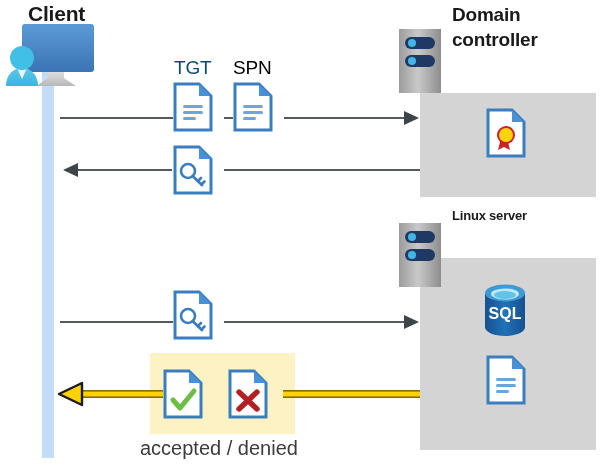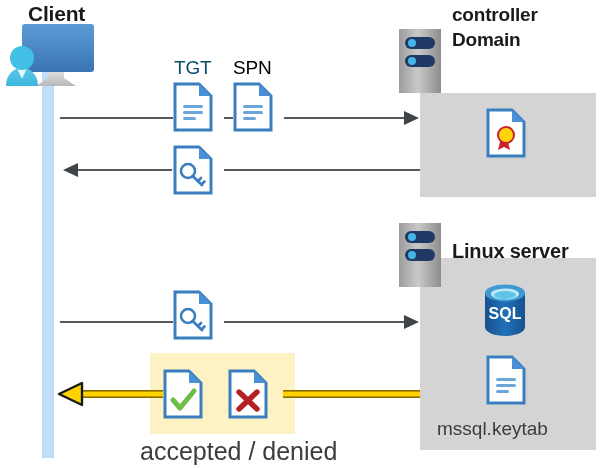--- a/index.html
+++ b/index.html
@@ -5,25 +5,25 @@
   html,body{margin:0;padding:0;background:#ffffff;}
   body{width:600px;height:468px;position:relative;overflow:hidden;
        font-family:"Liberation Sans", sans-serif;}
   .canvas{position:absolute;left:0;top:0;width:600px;height:360px;}
   .abs{position:absolute;}
 
   
   .title-bold{font-weight:bold;color:#1a1a1a;letter-spacing:-0.2px;}
   .lbl-client{left:28px;top:2px;font-size:21px;}
   .lbl-dc{left:452px;top:2px;font-size:19px;line-height:25px;width:140px;}
-  .lbl-linux{left:452px;top:240px;font-size:20px;}
+  .lbl-linux{left:452px;top:208px;font-size:13px;}
   .lbl-tgt{left:174px;top:57px;font-size:19px;color:#0c4a6e;}
   .lbl-spn{left:233px;top:57px;font-size:19px;color:#000000;}
   .lbl-keytab{left:437px;top:418px;font-size:19px;color:#3c3c3c;}
-  .lbl-accdeny{left:140px;top:437px;font-size:25px;color:#3c3c3c;}
+  .lbl-accdeny{left:140px;top:437px;font-size:20px;color:#3c3c3c;}
 
   
   .panel{background:#d4d4d4;}
   .panel-dc{left:420px;top:93px;width:176px;height:104px;}
   .panel-linux{left:420px;top:258px;width:176px;height:192px;}
 
   
   .lifeline{left:42px;top:72px;width:12px;height:386px;background:#c3ddf8;}
 
   
@@ -80,22 +80,22 @@
         <stop offset="1" stop-color="#8d8d8d"></stop>
       </linearGradient>
     </defs>
     <rect x="1" y="1" width="42" height="64" fill="url(#rackG)"></rect>
     <rect x="7" y="9" width="30" height="12" rx="6" fill="#1f3864"></rect>
     <circle cx="14" cy="15" r="4" fill="#41b6e6"></circle>
     <rect x="7" y="27" width="30" height="12" rx="6" fill="#1f3864"></rect>
     <circle cx="14" cy="33" r="4" fill="#41b6e6"></circle>
   </svg>
   <div class="abs title-bold lbl-dc">
+    <div>Domain</div>
     <div>controller</div>
-    <div>Domain</div>
   </div>
 
   <svg class="abs" style="left:398px;top:222px;" width="44" height="66" viewBox="0 0 44 66">
     <rect x="1" y="1" width="42" height="64" fill="url(#rackG)"></rect>
     <rect x="7" y="9" width="30" height="12" rx="6" fill="#1f3864"></rect>
     <circle cx="14" cy="15" r="4" fill="#41b6e6"></circle>
     <rect x="7" y="27" width="30" height="12" rx="6" fill="#1f3864"></rect>
     <circle cx="14" cy="33" r="4" fill="#41b6e6"></circle>
   </svg>
   <div class="abs title-bold lbl-linux">Linux server</div>
@@ -123,21 +123,20 @@
     <text x="24" y="36" text-anchor="middle" fill="#ffffff" font-family="Liberation Sans, sans-serif" font-size="16" font-weight="bold">SQL</text>
   </svg>
 
   <svg class="abs" style="left:486px;top:355px;" width="40" height="50" viewBox="0 0 40 50">
     <path d="M2 2 h24 l12 12 v34 h-36 z" fill="#ffffff" stroke="#3a7ebf" stroke-width="3"></path>
     <path d="M26 2 l12 12 h-12 z" fill="#4a90d9"></path>
     <rect x="10" y="23" width="20" height="3" rx="1.5" fill="#6aa6da"></rect>
     <rect x="10" y="29" width="20" height="3" rx="1.5" fill="#6aa6da"></rect>
     <rect x="10" y="35" width="13" height="3" rx="1.5" fill="#6aa6da"></rect>
   </svg>
-  <div class="abs lbl-keytab">mssql.keytab</div>
 
   <div class="abs gline" style="left:60px;top:117px;width:113px;"></div>
   <div class="abs gline" style="left:224px;top:117px;width:9px;"></div>
   <div class="abs gline" style="left:284px;top:117px;width:122px;"></div>
   <svg class="abs" style="left:404px;top:110px;" width="18" height="16" viewBox="0 0 18 16">
     <path d="M0 1 L15 8 L0 15 z" fill="#3f4448"></path>
   </svg>
   <div class="abs title-bold lbl-tgt" style="font-weight:normal;">TGT</div>
   <div class="abs title-bold lbl-spn" style="font-weight:normal;">SPN</div>
 

